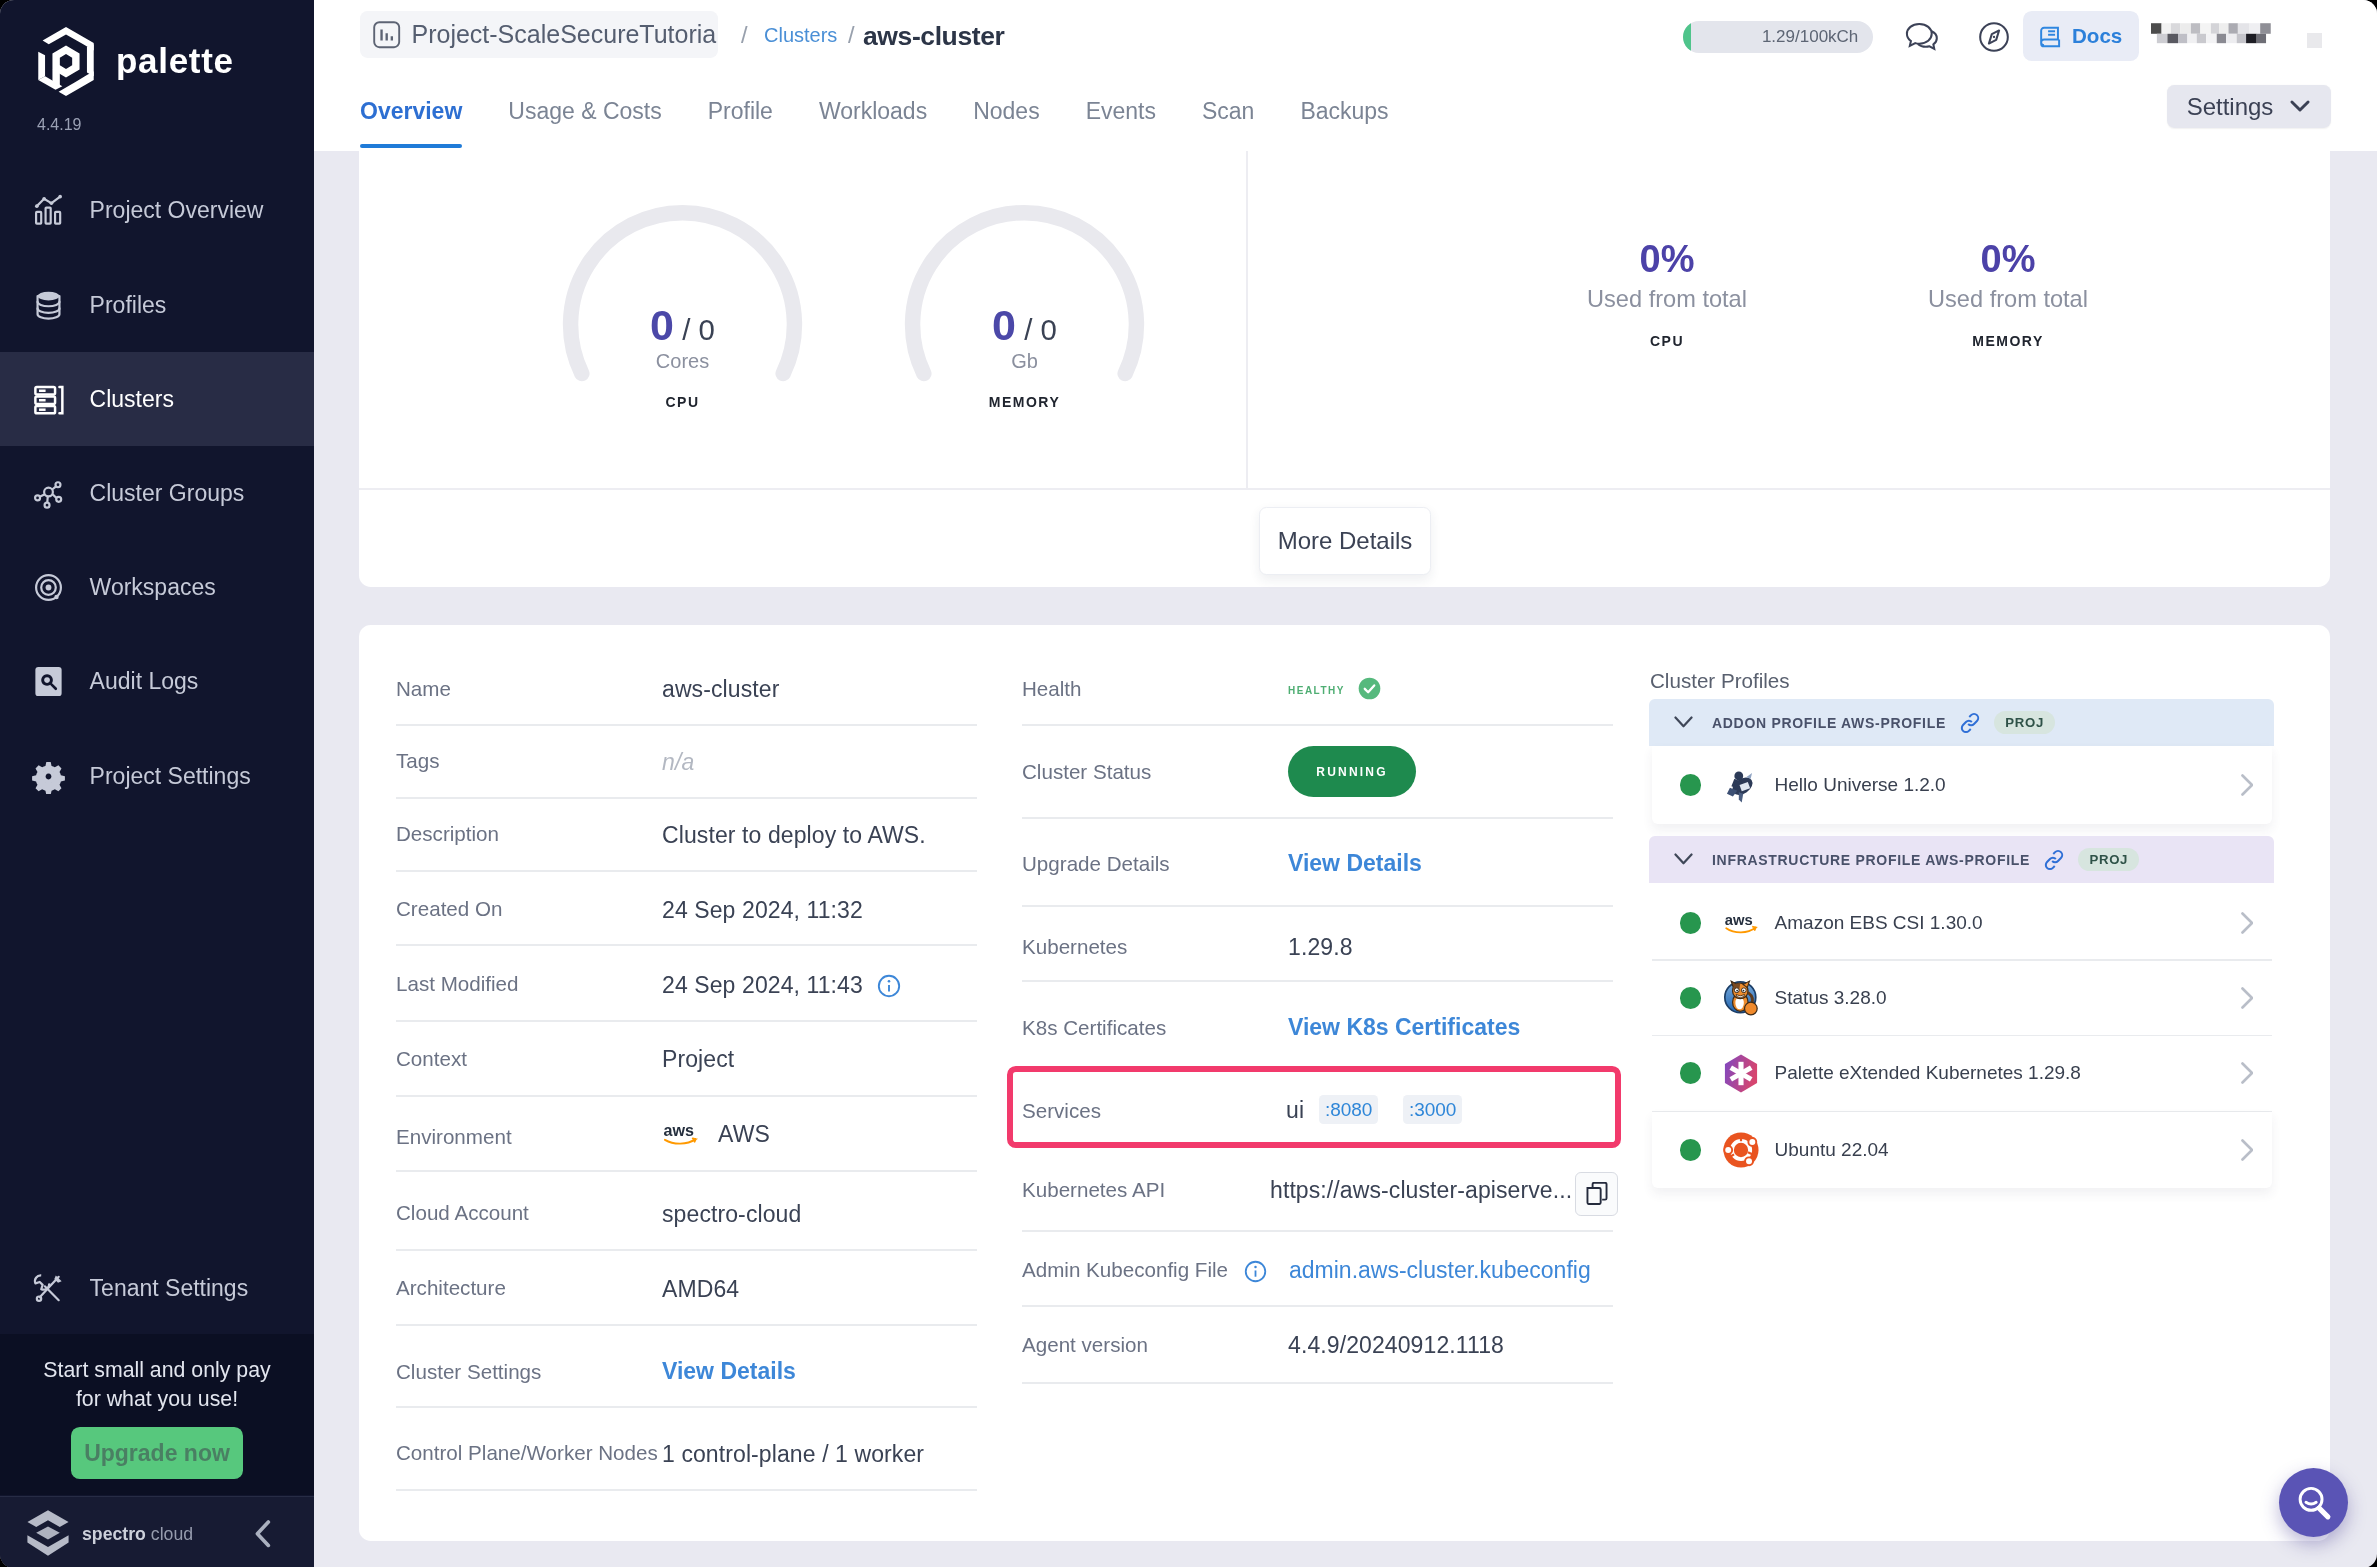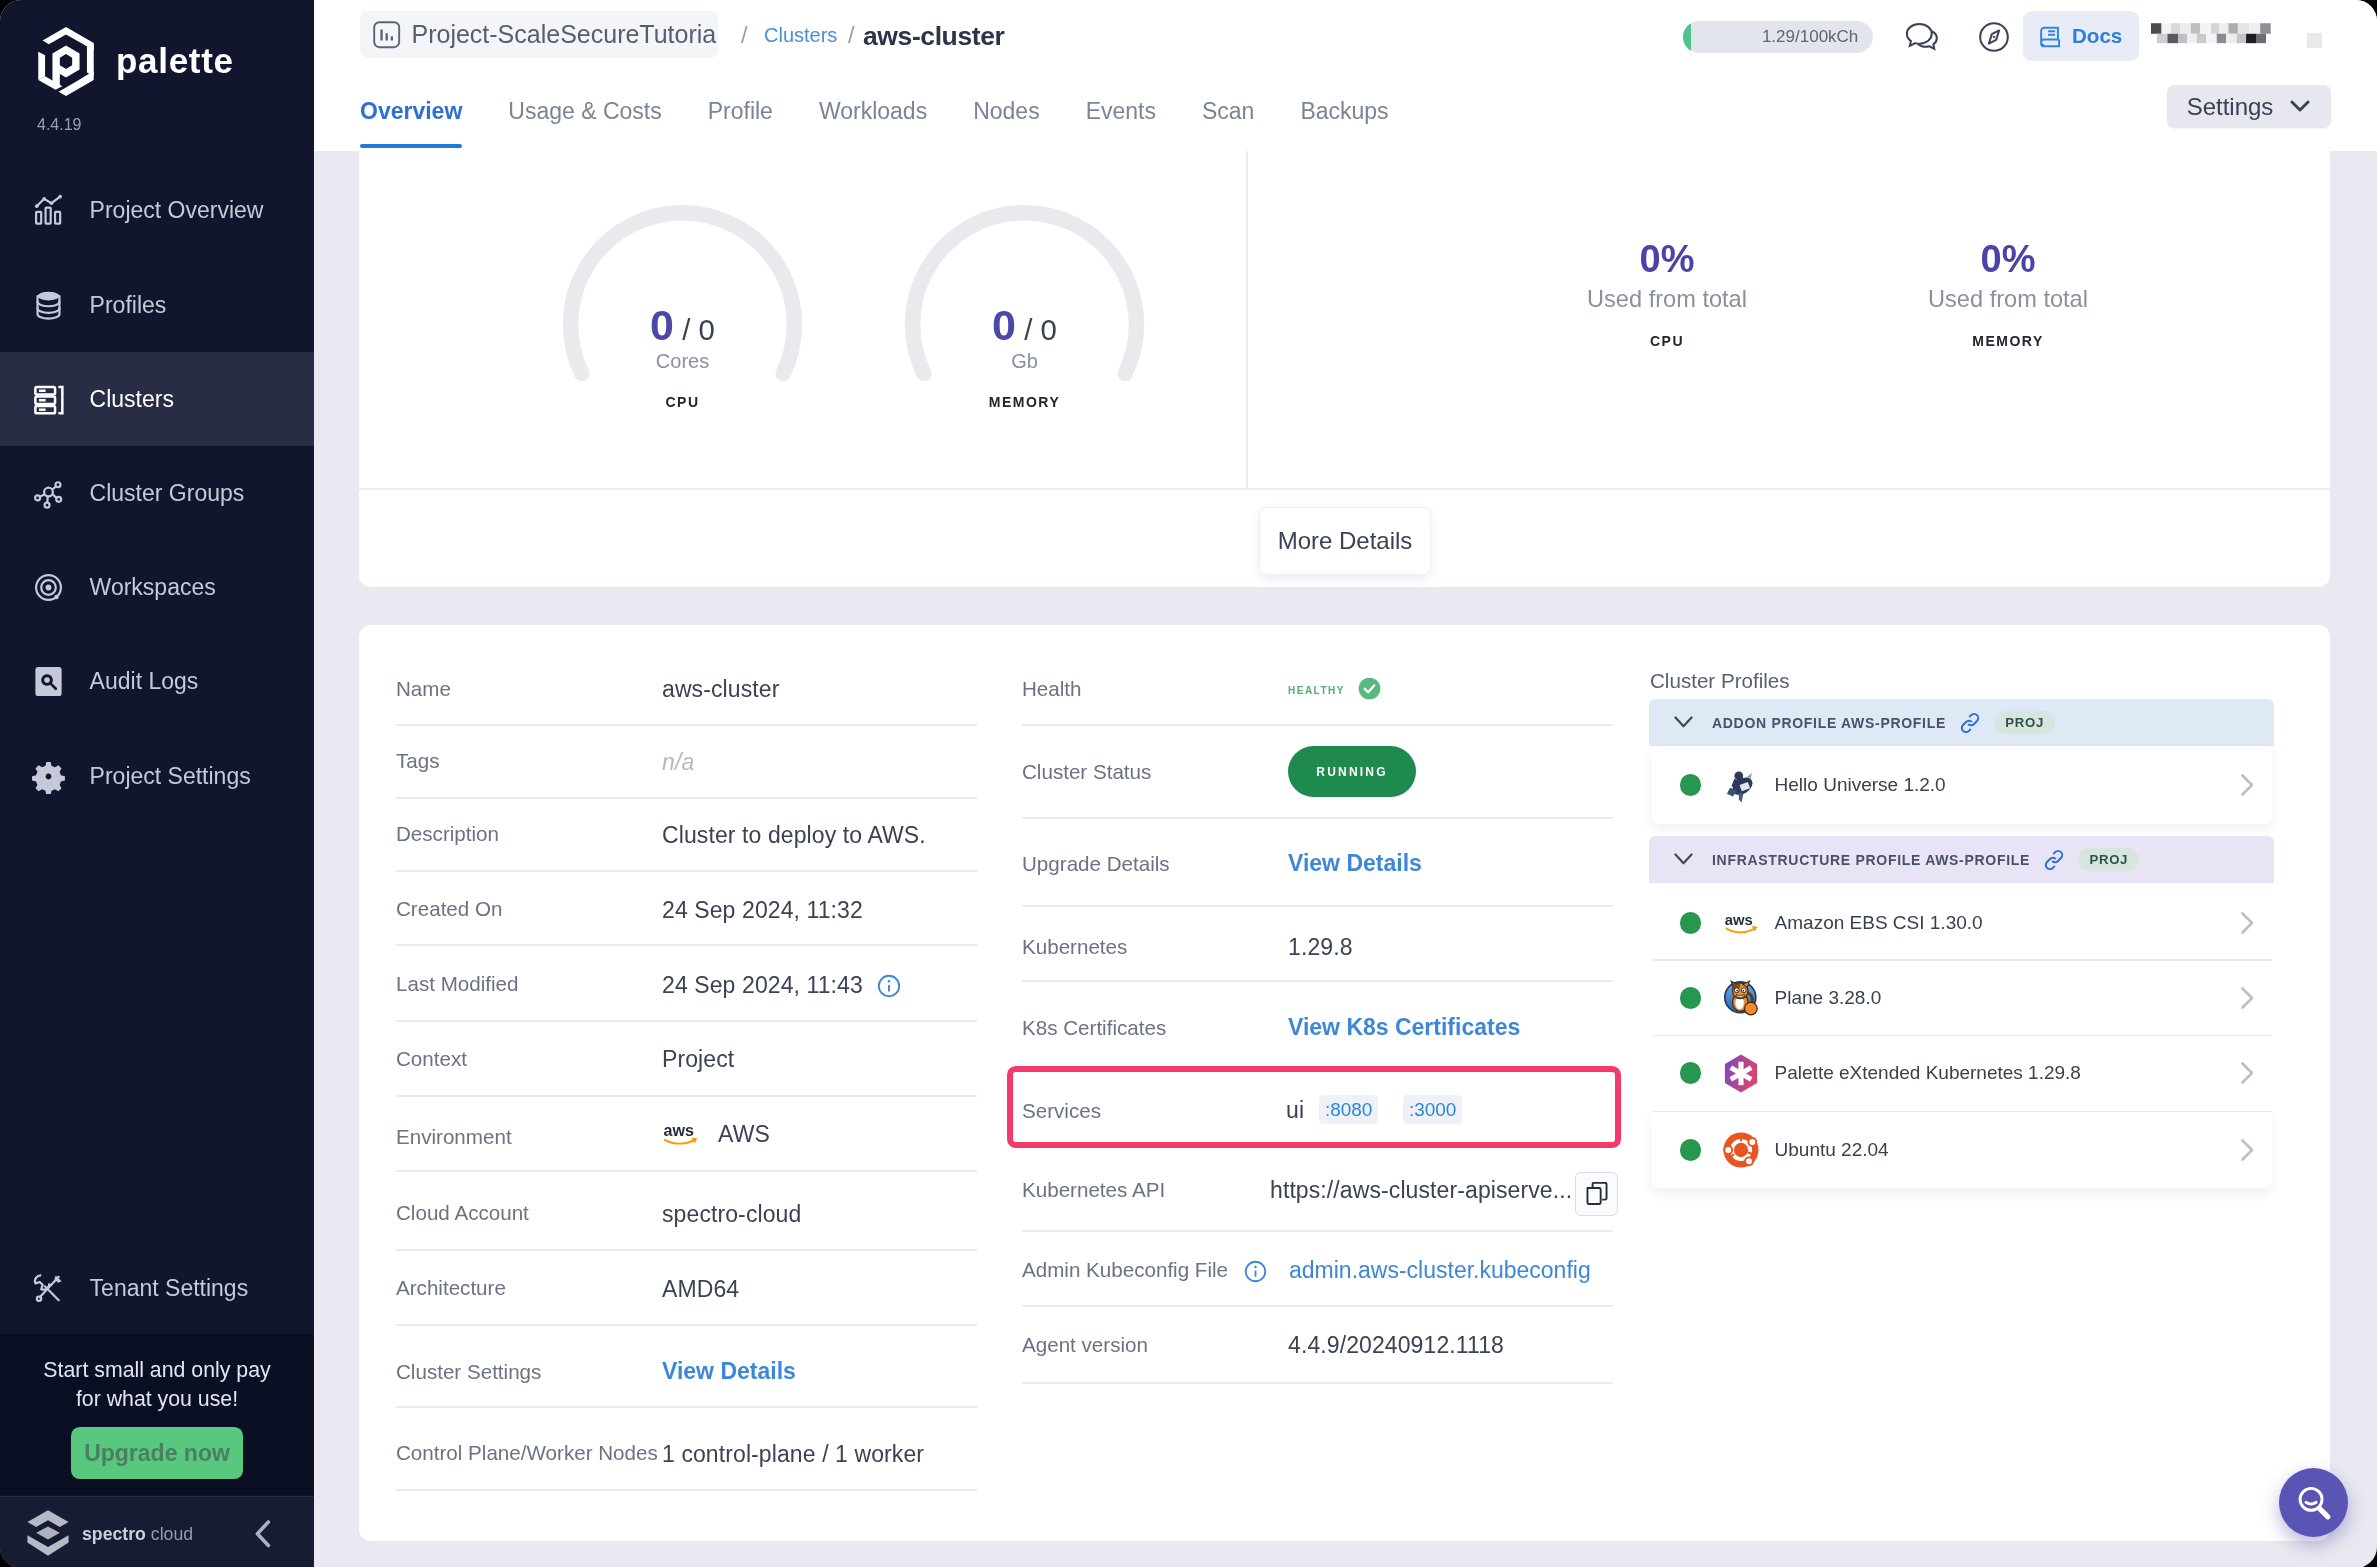--- a/index.html
+++ b/index.html
@@ -1,17 +1,17 @@
 <!DOCTYPE html>
 <html style="font-size:11.8px"><head>
 <meta charset="utf-8">
 <style>
 * { margin:0; padding:0; box-sizing:border-box; }
 html,body { width:2377px; height:1568px; background:#000; font-family:"Liberation Sans", sans-serif; overflow:hidden; }
-.app { position:absolute; left:0; top:0; width:2377px; height:1568px; border-radius:21px; overflow:hidden; background:#e9e9f1; }
+.app { position:absolute; left:0; top:0; width:2377px; height:1568px; border-radius:14px; overflow:hidden; background:#e9e9f1; }
 
 .sidebar { position:absolute; left:0; top:0; width:314px; height:1568px; background:#11152d; z-index:5; }
 .logo-row { position:absolute; left:35px; top:26.5px; display:flex; align-items:center; }
 .logo-word { color:#fff; font-size:35px; font-weight:700; letter-spacing:0.7px; margin-left:19px; }
 .version { position:absolute; left:37px; top:116px; color:#9aa0b4; font-size:16px; }
 .mitem { position:absolute; left:0; width:314px; height:94px; display:flex; align-items:center; }
 .mitem .ic { width:35px; height:35px; margin-left:31px; flex:none; }
 .mitem .txt { color:#c6cad8; font-size:23px; margin-left:23.6px; white-space:nowrap; }
 .mitem.active { background:#282c45; }
 .mitem.active .txt { color:#fff; }
@@ -478,21 +478,21 @@
           <path d="M15 14 a11 11 0 0 1 11 -8 l-2 12 Z" fill="#7a4a22"></path>
           <circle cx="21" cy="16" r="3.4" fill="#fff" stroke="#402c18" stroke-width="1.4"></circle>
           <circle cx="31" cy="16" r="3.4" fill="#fff" stroke="#402c18" stroke-width="1.4"></circle>
           <circle cx="21.5" cy="16.5" r="1.3" fill="#222"></circle>
             <circle cx="30.5" cy="16.5" r="1.3" fill="#222"></circle>
           <path d="M20 22 q6 4 12 0 l-1 3 q-5 3 -10 0 Z" fill="#fff" stroke="#402c18" stroke-width="1.2"></path>
           <path d="M38 20 q8 6 4 16 q-2 5 -7 6" fill="none" stroke="#5d3b1e" stroke-width="4" stroke-linecap="round"></path>
           <circle cx="41" cy="42" r="9" fill="#f08a2c" stroke="#402c18" stroke-width="1.8"></circle>
         </svg>
       </div>
-      <div class="tx">Plane 3.28.0</div>
+      <div class="tx">Status 3.28.0</div>
       <svg class="chev" width="12.5" height="22" viewBox="0 0 17 30" fill="none" stroke="#b9bec8" stroke-width="3.6" stroke-linecap="round" stroke-linejoin="round">
           <path d="M2 2 L15 15 L2 28"></path>
         </svg>
     </div>
     <div class="sep" style="left:1293px; top:410px; width:620px;"></div>
     <div class="prow" style="top:411px; height:74px;">
       <div class="dot"></div>
       <div class="lg">
         <svg width="38" height="41" viewBox="0 0 52 56">
           <defs>

